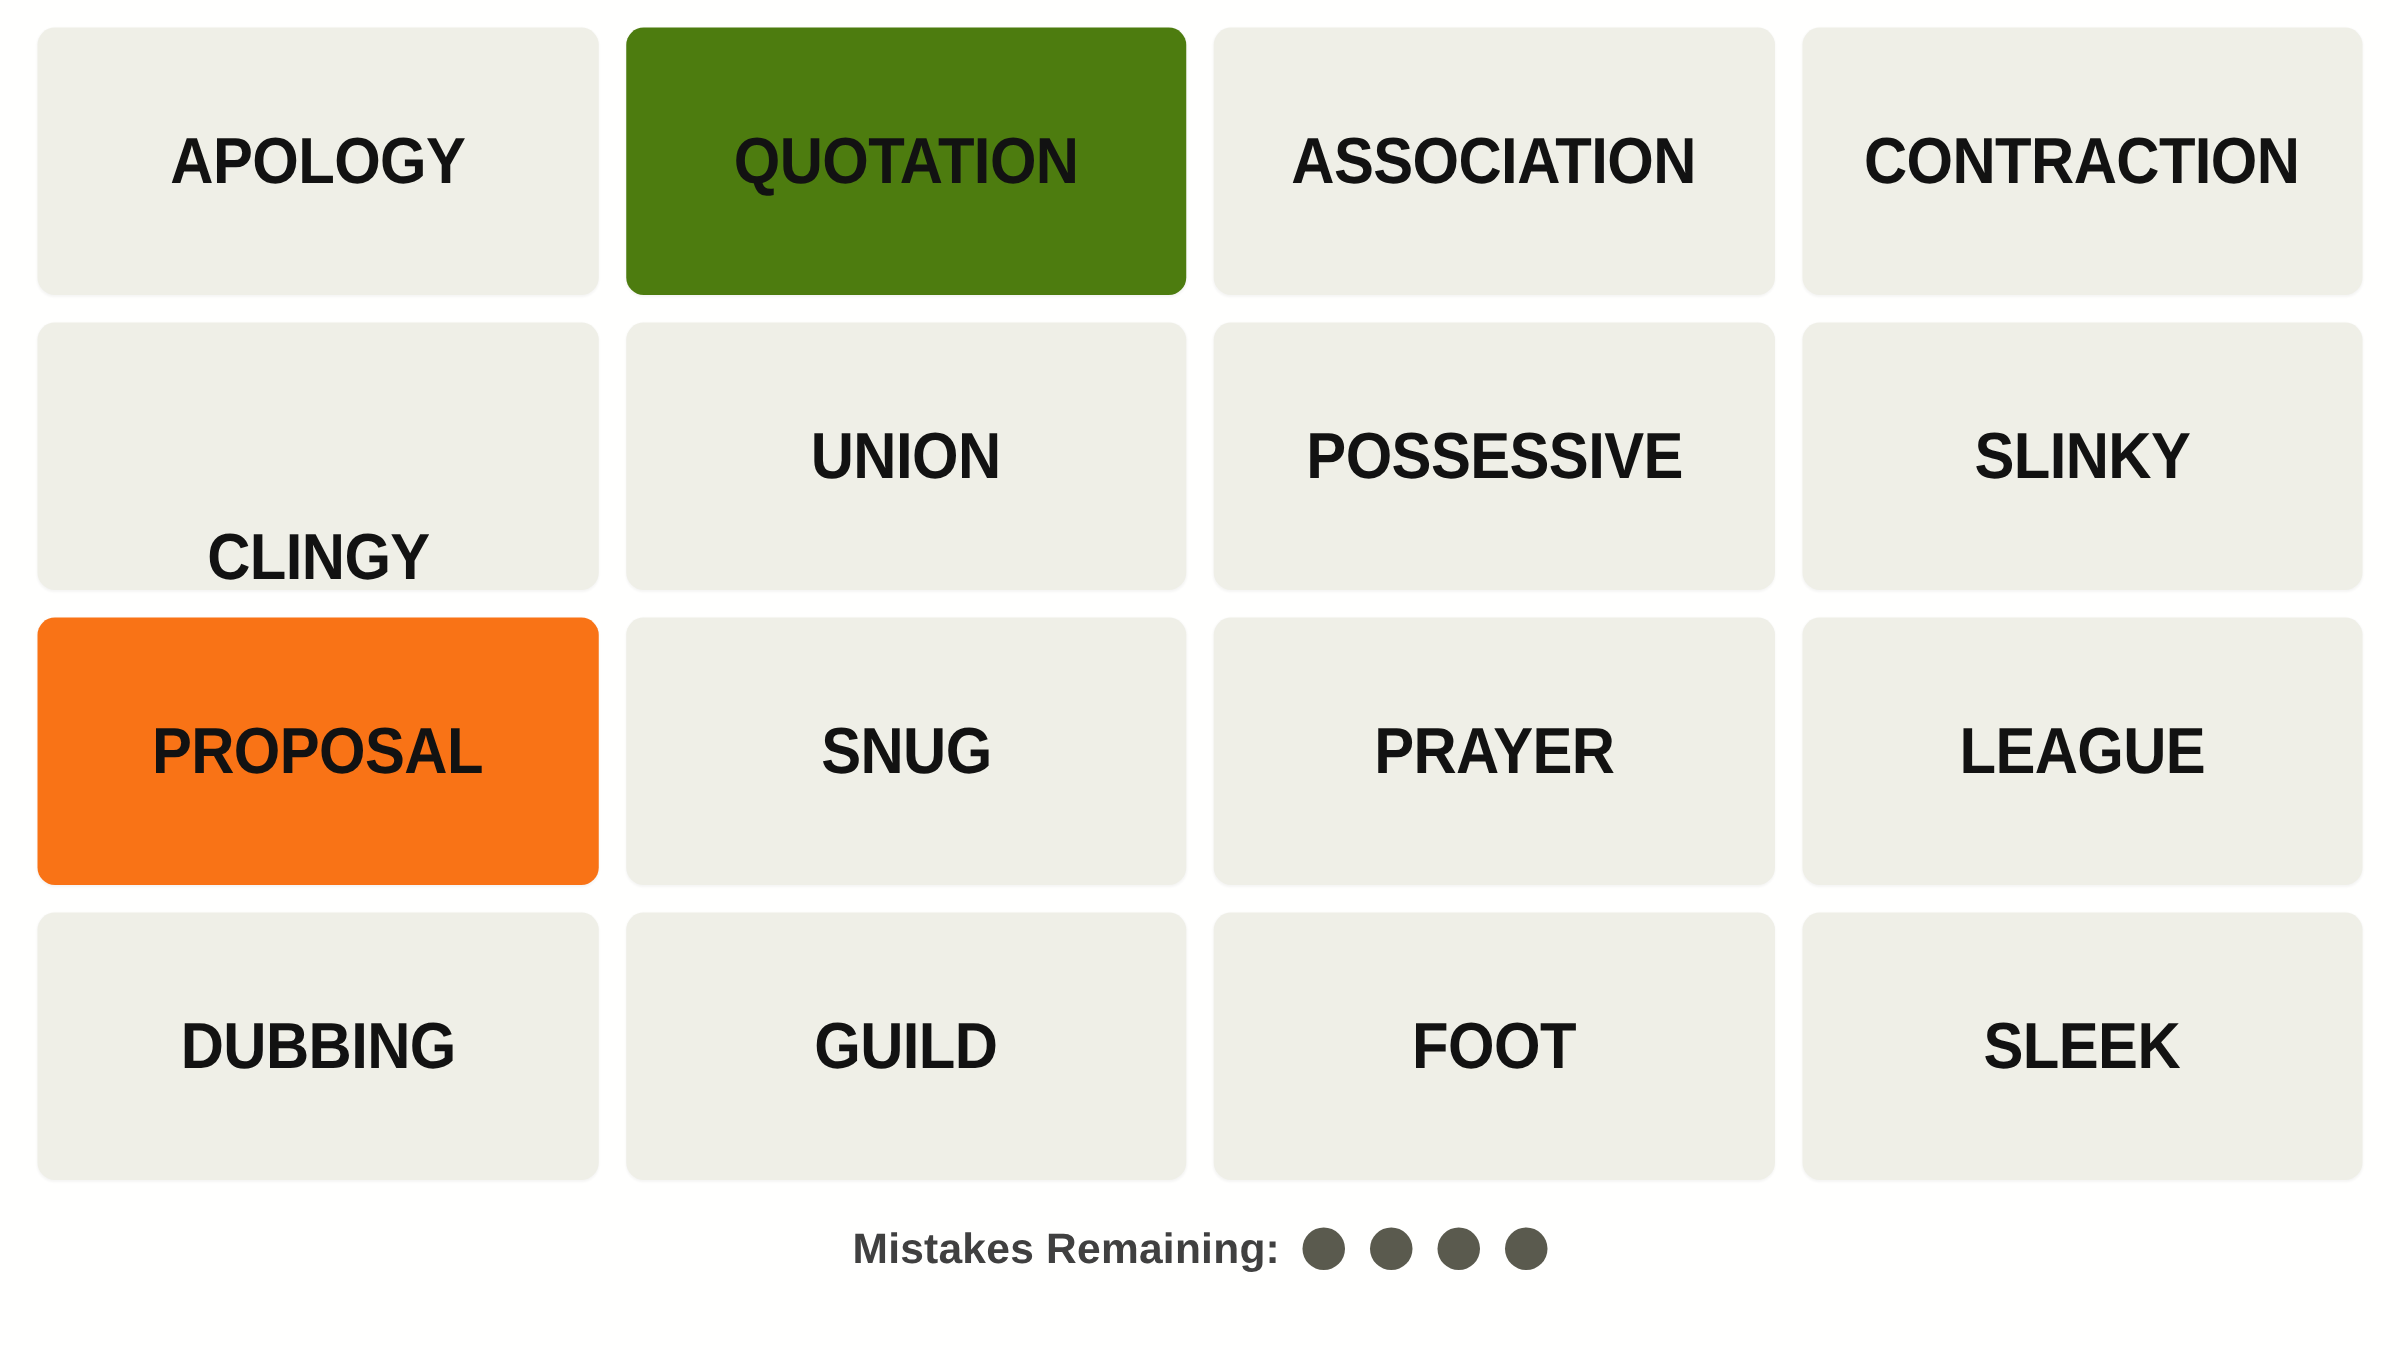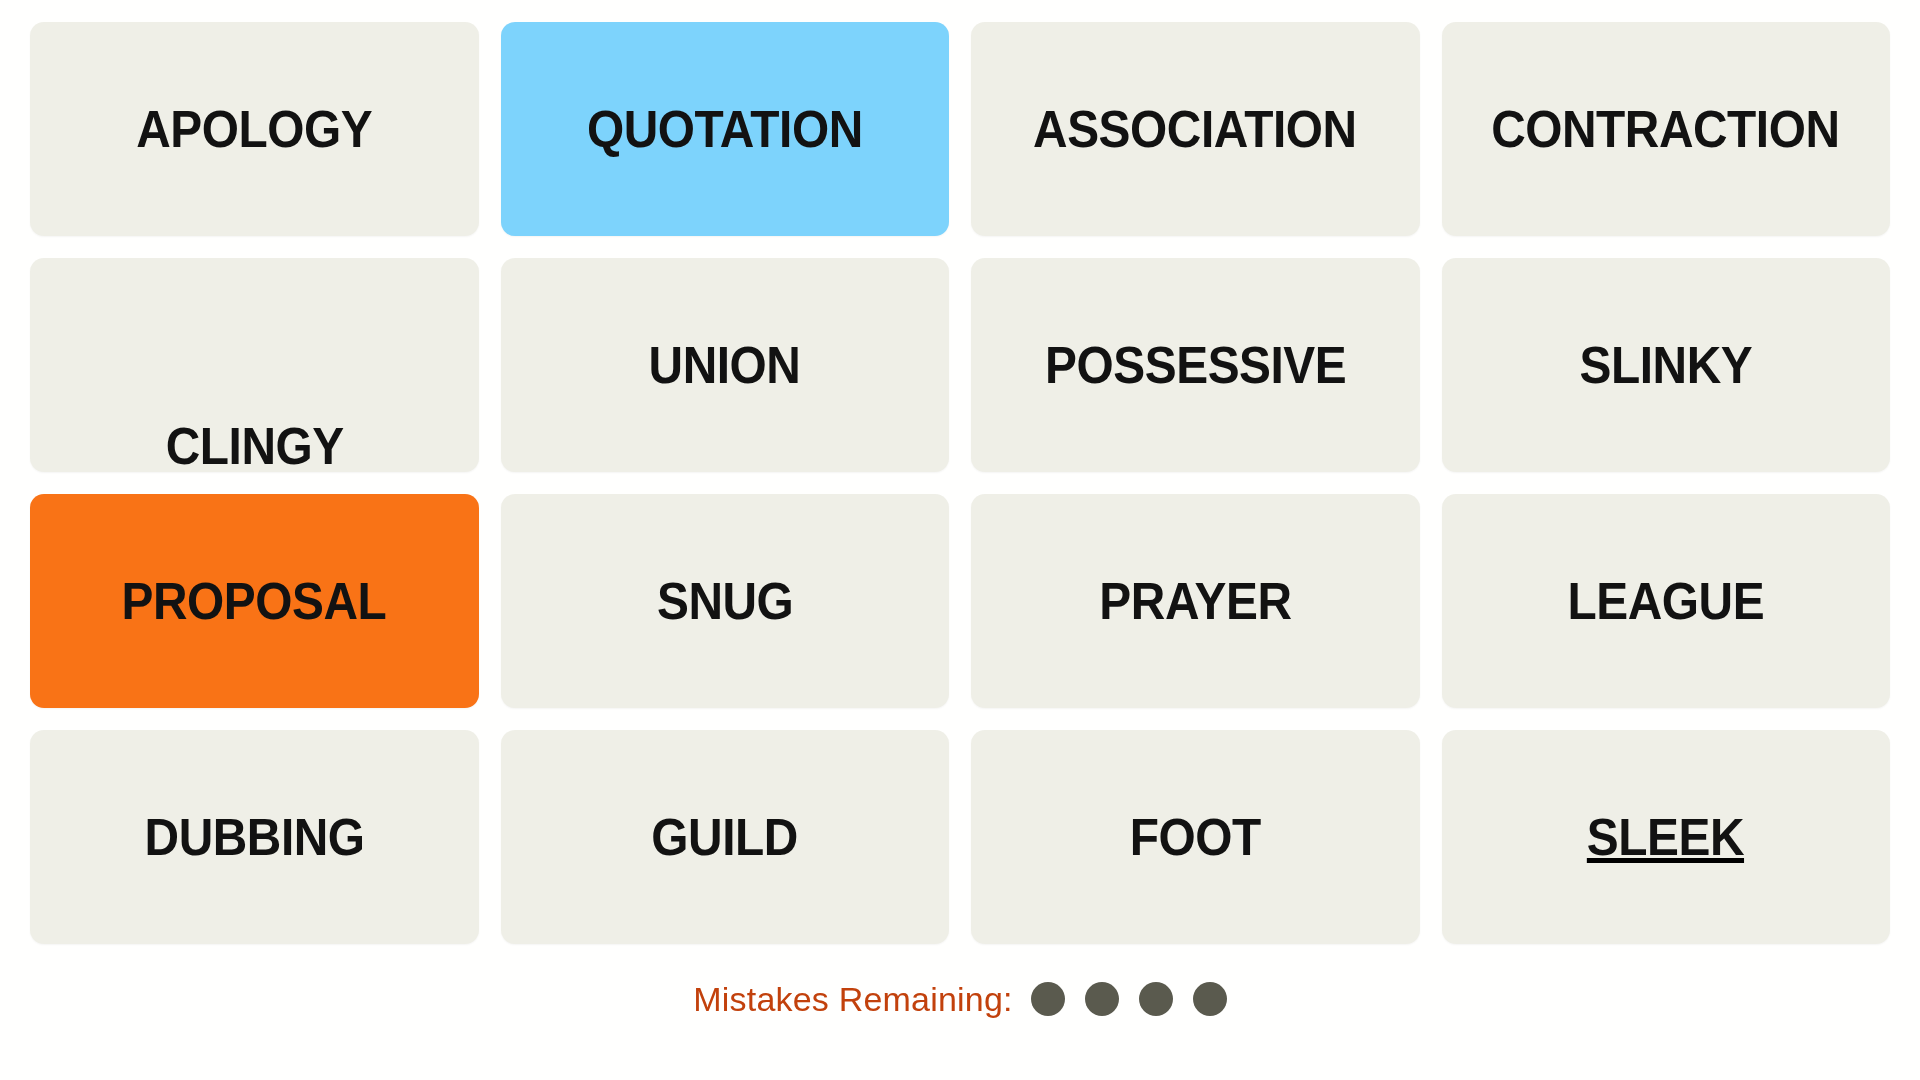--- a/index.html
+++ b/index.html
@@ -100,21 +100,21 @@
 </style>
 </head>
 <body>
 
 <div id="game-root">
 
   <div id="tile-grid">
       <div class="word-tile" style="background: rgb(239, 239, 231);">
         <span class="word-tile-label" style="color: rgb(18, 18, 18);">APOLOGY</span>
       </div>
-      <div class="word-tile" style="background: #7dd3fc;">
+      <div class="word-tile" style="background: #4d7c0f;">
         <span class="word-tile-label" style="color: rgb(18, 18, 18);">QUOTATION</span>
       </div>
       <div class="word-tile" style="background: rgb(239, 239, 231);">
         <span class="word-tile-label" style="color: rgb(18, 18, 18);">ASSOCIATION</span>
       </div>
       <div class="word-tile" style="background: rgb(239, 239, 231);">
         <span class="word-tile-label" style="color: rgb(18, 18, 18);">CONTRACTION</span>
       </div>
       <div class="word-tile" style="background: rgb(239, 239, 231); align-items: flex-end;">
         <span class="word-tile-label" style="color: rgb(18, 18, 18);">CLINGY</span>
@@ -142,27 +142,27 @@
       </div>
       <div class="word-tile" style="background: rgb(239, 239, 231);">
         <span class="word-tile-label" style="color: rgb(18, 18, 18);">DUBBING</span>
       </div>
       <div class="word-tile" style="background: rgb(239, 239, 231);">
         <span class="word-tile-label" style="color: rgb(18, 18, 18);">GUILD</span>
       </div>
       <div class="word-tile" style="background: rgb(239, 239, 231);">
         <span class="word-tile-label" style="color: rgb(18, 18, 18);">FOOT</span>
       </div>
-      <div class="word-tile" style="background: rgb(239, 239, 231); text-decoration: underline;">
+      <div class="word-tile" style="background: rgb(239, 239, 231);">
         <span class="word-tile-label" style="color: rgb(18, 18, 18);">SLEEK</span>
       </div>
     </div>
 
   <div id="footer-bar">
-    <span id="mistakes-label" style="color: #c2410c;">Mistakes Remaining:</span>
+    <span id="mistakes-label" style="color: #404040; font-weight: bold;">Mistakes Remaining:</span>
     <span id="mistakes-dots">
         <span class="mistake-dot" style="background: rgb(90, 90, 78);"></span>
         <span class="mistake-dot" style="background: rgb(90, 90, 78);"></span>
         <span class="mistake-dot" style="background: rgb(90, 90, 78);"></span>
         <span class="mistake-dot" style="background: rgb(90, 90, 78);"></span>
       </span>
   </div>
 
 </div>
 

